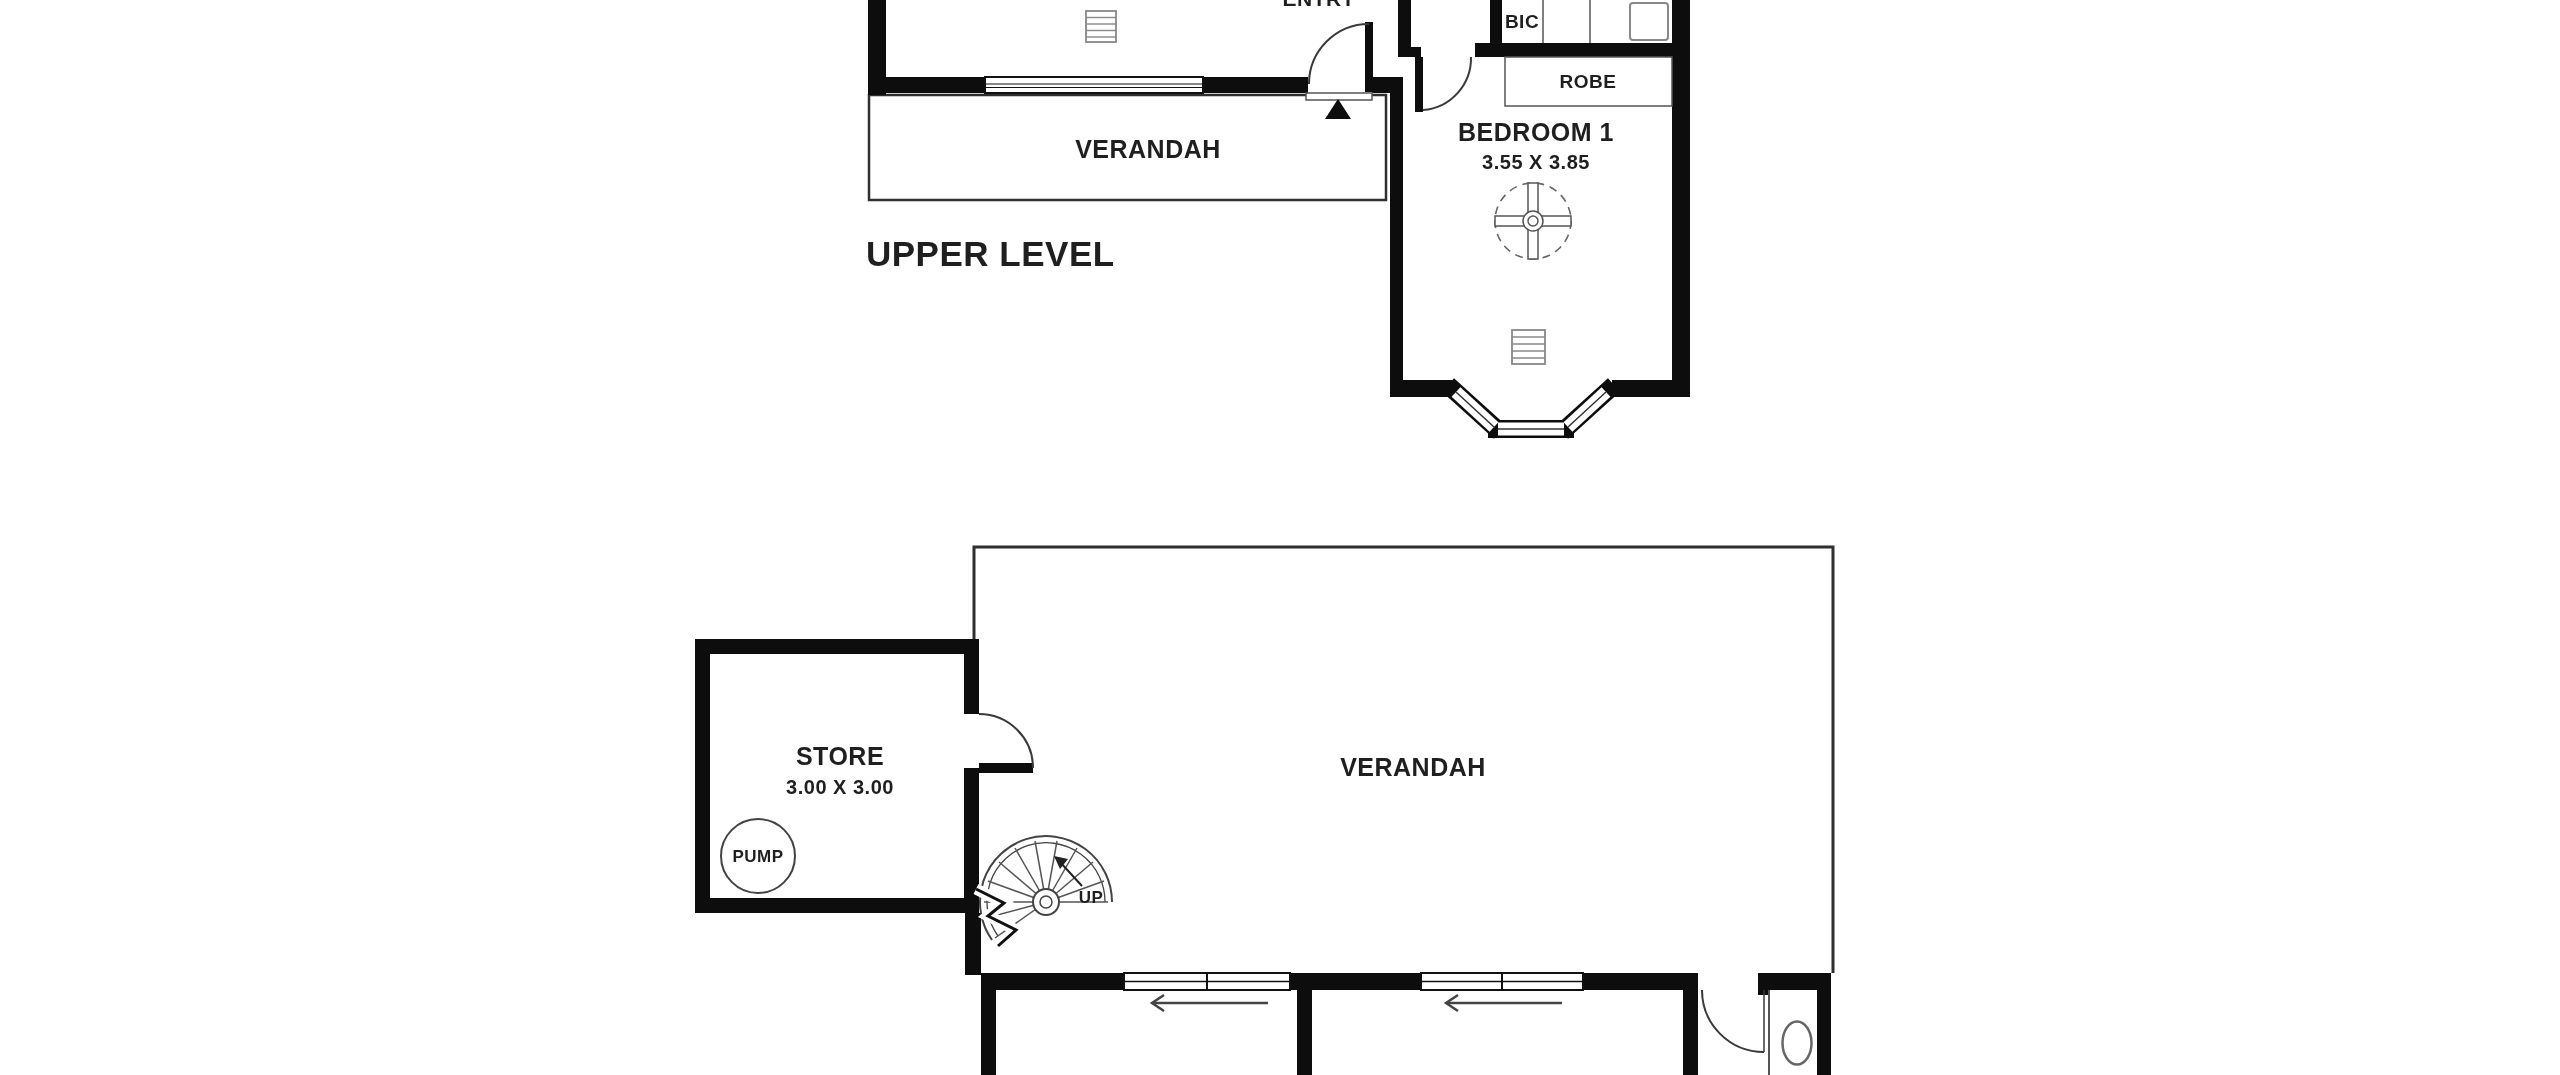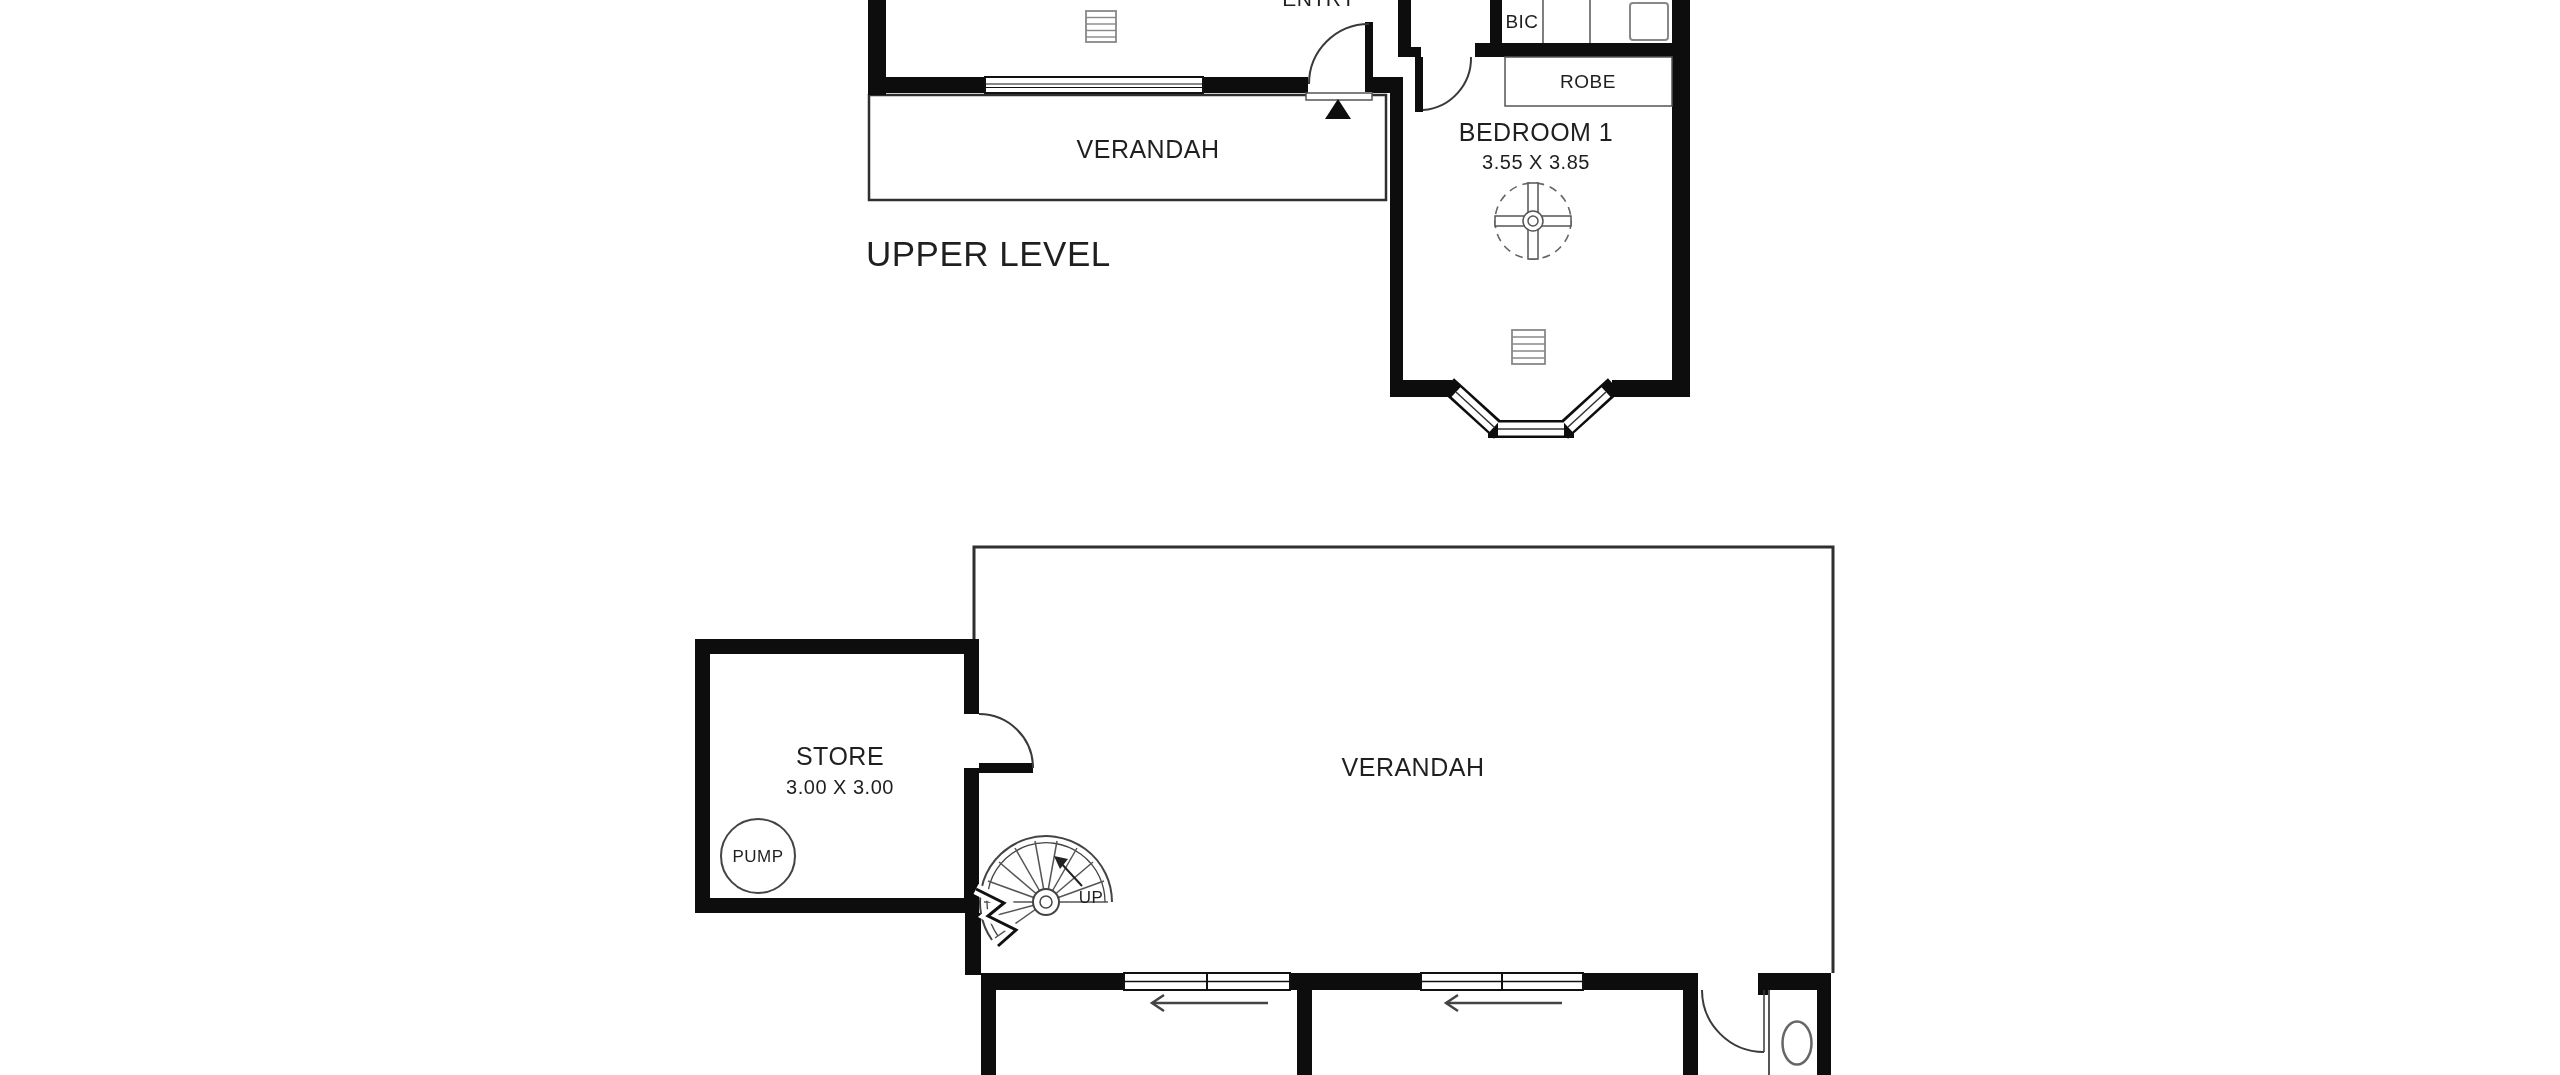--- a/index.html
+++ b/index.html
@@ -1,16 +1,16 @@
 <!DOCTYPE html>
 <html><head>
 <meta charset="utf-8">
 <style>
   html,body{margin:0;padding:0;background:#ffffff;}
-  .canvas{position:relative;width:2560px;height:1075px;background:#ffffff;overflow:hidden;}
+  .canvas{position:relative;width:2560px;height:1075px;background:#ffffff;overflow:hidden;font-weight:bold;}
   svg{display:block;}
   text{font-family:"Liberation Sans","DejaVu Sans",sans-serif;fill:#1f1f1f;letter-spacing:.5px;}
   .t-section{font-size:35px;}
   .t-room{font-size:25px;}
   .t-dim{font-size:20px;}
   .t-small{font-size:19px;}
   .t-tiny{font-size:17px;}
   .t-entry{font-size:21px;}
   .mid{text-anchor:middle;}
 </style>

